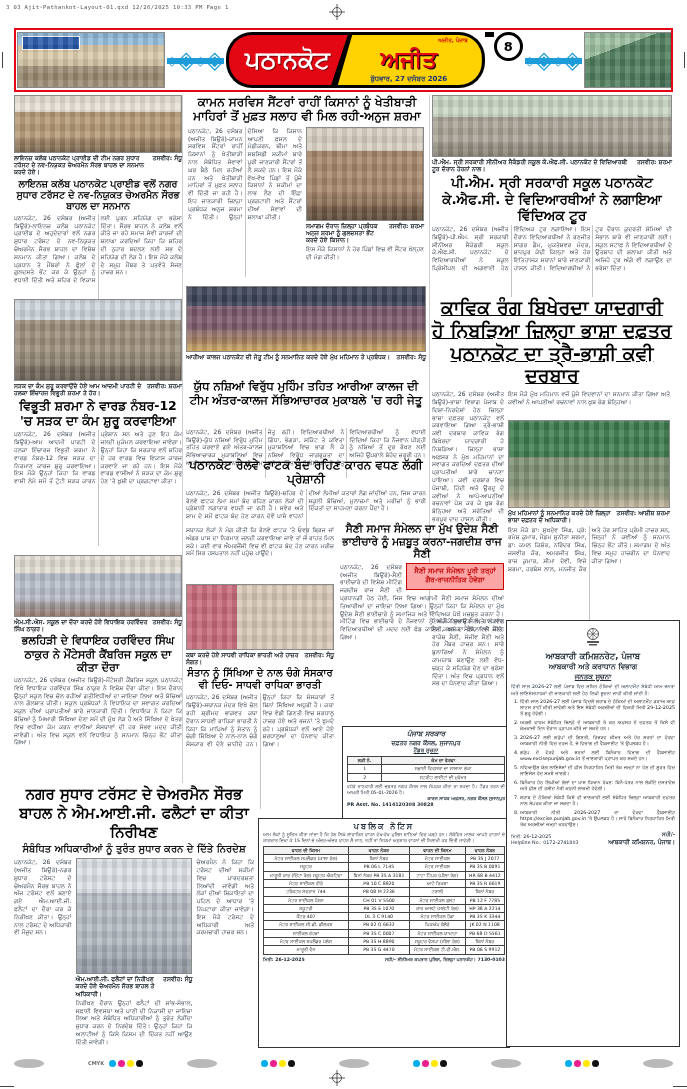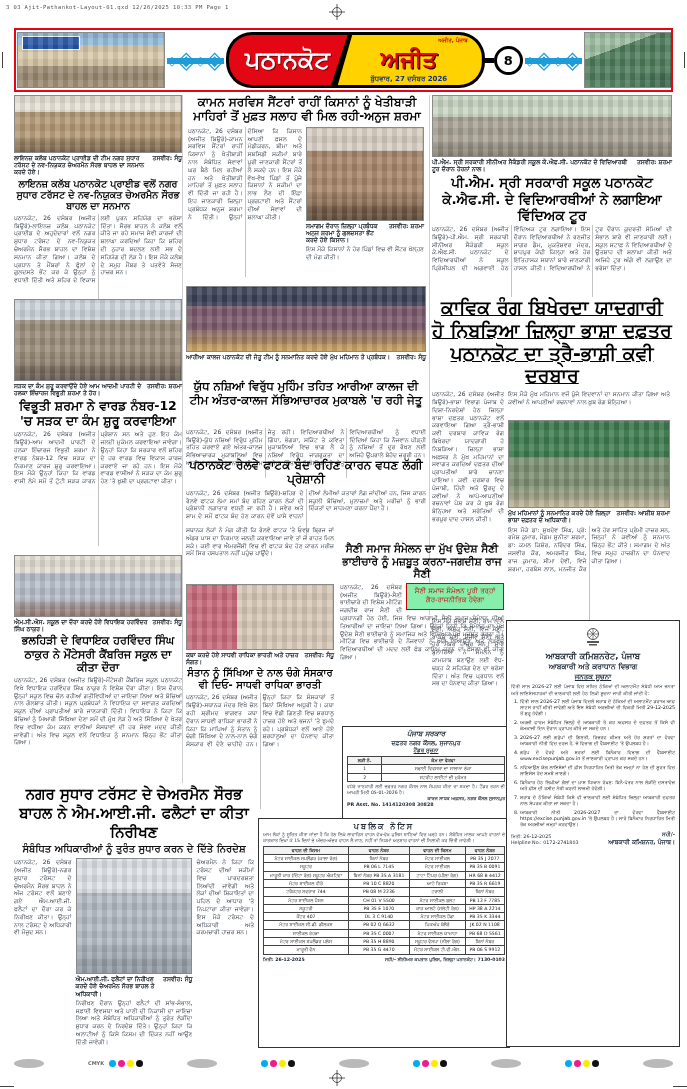--- a/index.html
+++ b/index.html
@@ -41,21 +41,21 @@
   .ph-kavi{background:linear-gradient(180deg,#3f7d4f 0 42%,#7d8f72 42% 75%,#c2b49a);}
   .ph-sadhvi{background:linear-gradient(90deg,#c96a7a 0 34%,#d8c9b8 34%);}
   .ph-mig{background:linear-gradient(180deg,#dfe3e8 0 30%,#b6bcc4 30% 70%,#8e959e);}
   
   .hl{font-weight:bold;color:#000;text-align:center;line-height:1.2;}
   .bt{font-size:6px;line-height:1.3;text-align:justify;overflow:hidden;color:#28323f;}
   .cols2{column-count:2;column-gap:5px;column-rule:.5px solid #c4c4c4;}
   .cols3{column-count:3;column-gap:5px;column-rule:.5px solid #c4c4c4;}
   .cap{font-size:6px;font-weight:bold;line-height:1.2;display:flex;justify-content:space-between;gap:4px;color:#10181f;margin:1px 0 2px;}
   .cap .credit{white-space:nowrap;}
-  .hbox{float:right;width:92px;background:#86efac;border:1.5px solid #cc0000;color:#c00000;font-weight:normal;
+  .hbox{float:right;width:92px;background:#fca5a5;border:1.5px solid #cc0000;color:#c00000;font-weight:bold;
         text-align:center;font-size:7px;line-height:1.35;padding:3px 2px;margin:0 0 3px 4px;}
   
   .notice{border:1.2px solid #333;background:#fff;padding:3px 4px;font-size:5px;line-height:1.3;overflow:hidden;}
   .notice .nt-center{text-align:center;font-weight:bold;}
   table.mini{width:100%;border-collapse:collapse;margin:2px 0;}
   table.mini th,table.mini td{border:.6px solid #444;font-size:4.6px;padding:1px;text-align:center;line-height:1.15;color:#222;}
   table.mini th{font-weight:bold;background:#f2f2f2;}
   .excise ol{margin:2px 0 2px 9px;padding:0;}
   .excise li{font-size:4.8px;text-align:justify;line-height:1.3;margin-bottom:2.5px;color:#222;}
   
@@ -90,21 +90,21 @@
 <div class="abs masthead" style="left:14px;top:28px;width:655px;height:60px;">
   <div class="ph ph-station" style="width:146px;height:54px;flex:none;margin-left:1px;">
     <div style="position:absolute;left:4px;top:3px;width:56px;height:12px;background:#2457a8;border:1px solid #fff;"></div>
   </div>
   <div class="diamonds">
     <span style="font-size:13px;">◇</span>
       <span style="font-size:24px;">◈</span>
       <span style="font-size:13px;">◇</span>
       <span style="font-size:24px;">◈</span>
   </div>
-  <div style="flex:none;display:flex;align-items:center;">
+  <div style="flex:none;display:flex;align-items:flex-start;">
     <div class="pill">
       <div class="pill-red">
         <span>ਪਠਾਨਕੋਟ</span>
       </div>
       <div class="pill-yellow">
         <span class="ed-label">ਅਜੀਤ, ਪੰਜਾਬ</span>
         <span class="paper-name">ਅਜੀਤ</span>
         <span class="date-line">ਬੁੱਧਵਾਰ, 27 ਦਸੰਬਰ 2026</span>
       </div>
     </div>
@@ -194,21 +194,21 @@
   <div class="hl" style="font-size:11.5px;margin:20px 0;">ਯੁੱਧ ਨਸ਼ਿਆਂ ਵਿਰੁੱਧ ਮੁਹਿੰਮ ਤਹਿਤ ਆਰੀਆ ਕਾਲਜ ਦੀ ਟੀਮ ਅੰਤਰ-ਕਾਲਜ ਸੱਭਿਆਚਾਰਕ ਮੁਕਾਬਲੇ 'ਚ ਰਹੀ ਜੇਤੂ</div>
   <div class="bt cols3" style="height:50px;">ਪਠਾਨਕੋਟ, 26 ਦਸੰਬਰ (ਅਜੀਤ ਬਿਊਰੋ)-ਯੁੱਧ ਨਸ਼ਿਆਂ ਵਿਰੁੱਧ ਮੁਹਿੰਮ ਤਹਿਤ ਕਰਵਾਏ ਗਏ ਅੰਤਰ-ਕਾਲਜ ਸੱਭਿਆਚਾਰਕ ਮੁਕਾਬਲਿਆਂ ਵਿਚ ਆਰੀਆ ਕਾਲਜ ਪਠਾਨਕੋਟ ਦੀ ਟੀਮ ਜੇਤੂ ਰਹੀ। ਵਿਦਿਆਰਥੀਆਂ ਨੇ ਗਿੱਧਾ, ਭੰਗੜਾ, ਸਕਿੱਟ ਤੇ ਕਵਿਤਾ ਮੁਕਾਬਲਿਆਂ ਵਿਚ ਭਾਗ ਲੈ ਕੇ ਨਸ਼ਿਆਂ ਵਿਰੁੱਧ ਜਾਗਰੂਕਤਾ ਦਾ ਸੁਨੇਹਾ ਦਿੱਤਾ। ਪ੍ਰਿੰਸੀਪਲ ਨੇ ਜੇਤੂ ਵਿਦਿਆਰਥੀਆਂ ਨੂੰ ਵਧਾਈ ਦਿੰਦਿਆਂ ਕਿਹਾ ਕਿ ਨੌਜਵਾਨ ਪੀੜ੍ਹੀ ਨੂੰ ਨਸ਼ਿਆਂ ਤੋਂ ਦੂਰ ਰੱਖਣ ਲਈ ਅਜਿਹੇ ਉਪਰਾਲੇ ਬੇਹੱਦ ਜ਼ਰੂਰੀ ਹਨ।</div>
 </div>
 
 <div class="abs" style="left:186px;top:458px;width:240px;">
   <div class="hl" style="font-size:12px;">ਪਠਾਨਕੋਟ ਰੇਲਵੇ ਫਾਟਕ ਬੰਦ ਰਹਿਣ ਕਾਰਨ ਵਧਣ ਲੱਗੀ ਪ੍ਰੇਸ਼ਾਨੀ</div>
   <div class="bt cols2" style="height:50px;margin-top:2px;">ਪਠਾਨਕੋਟ, 26 ਦਸੰਬਰ (ਅਜੀਤ ਬਿਊਰੋ)-ਸ਼ਹਿਰ ਦੇ ਰੇਲਵੇ ਫਾਟਕ ਲੰਮਾ ਸਮਾਂ ਬੰਦ ਰਹਿਣ ਕਾਰਨ ਲੋਕਾਂ ਦੀ ਪ੍ਰੇਸ਼ਾਨੀ ਲਗਾਤਾਰ ਵਧਦੀ ਜਾ ਰਹੀ ਹੈ। ਸਵੇਰ ਅਤੇ ਸ਼ਾਮ ਦੇ ਸਮੇਂ ਫਾਟਕ ਬੰਦ ਹੋਣ ਕਾਰਨ ਦੋਵੇਂ ਪਾਸੇ ਵਾਹਨਾਂ ਦੀਆਂ ਲੰਮੀਆਂ ਕਤਾਰਾਂ ਲੱਗ ਜਾਂਦੀਆਂ ਹਨ, ਜਿਸ ਕਾਰਨ ਸਕੂਲੀ ਬੱਚਿਆਂ, ਮੁਲਾਜ਼ਮਾਂ ਅਤੇ ਮਰੀਜ਼ਾਂ ਨੂੰ ਭਾਰੀ ਦਿੱਕਤਾਂ ਦਾ ਸਾਹਮਣਾ ਕਰਨਾ ਪੈਂਦਾ ਹੈ।</div>
 </div>
 <div class="abs bt" style="left:186px;top:526px;width:148px;height:56px;">ਸਥਾਨਕ ਲੋਕਾਂ ਨੇ ਮੰਗ ਕੀਤੀ ਕਿ ਰੇਲਵੇ ਫਾਟਕ 'ਤੇ ਓਵਰ ਬ੍ਰਿਜ ਜਾਂ ਅੰਡਰ ਪਾਸ ਦਾ ਨਿਰਮਾਣ ਜਲਦੀ ਕਰਵਾਇਆ ਜਾਵੇ ਤਾਂ ਜੋ ਰਾਹਤ ਮਿਲ ਸਕੇ। ਕਈ ਵਾਰ ਐਮਰਜੈਂਸੀ ਵਿਚ ਵੀ ਫਾਟਕ ਬੰਦ ਹੋਣ ਕਾਰਨ ਮਰੀਜ਼ ਸਮੇਂ ਸਿਰ ਹਸਪਤਾਲ ਨਹੀਂ ਪਹੁੰਚ ਪਾਉਂਦੇ।</div>
 
-<div class="abs" style="left:340px;top:522px;width:164px;margin-top:20px;">
+<div class="abs" style="left:340px;top:522px;width:164px;">
   <div class="hl" style="font-size:10.5px;">ਸੈਣੀ ਸਮਾਜ ਸੰਮੇਲਨ ਦਾ ਮੁੱਖ ਉਦੇਸ਼ ਸੈਣੀ ਭਾਈਚਾਰੇ ਨੂੰ ਮਜ਼ਬੂਤ ਕਰਨਾ-ਜਗਦੀਸ਼ ਰਾਜ ਸੈਣੀ</div>
   <div class="bt" style="height:160px;margin-top:3px;">
     <span class="hbox">ਸੈਣੀ ਸਮਾਜ ਸੰਮੇਲਨ ਪੂਰੀ ਤਰ੍ਹਾਂ ਗੈਰ-ਰਾਜਨੀਤਿਕ ਹੋਵੇਗਾ</span>
     <span>ਪਠਾਨਕੋਟ, 26 ਦਸੰਬਰ (ਅਜੀਤ ਬਿਊਰੋ)-ਸੈਣੀ ਭਾਈਚਾਰੇ ਦੀ ਵਿਸ਼ੇਸ਼ ਮੀਟਿੰਗ ਜਗਦੀਸ਼ ਰਾਜ ਸੈਣੀ ਦੀ ਪ੍ਰਧਾਨਗੀ ਹੇਠ ਹੋਈ, ਜਿਸ ਵਿਚ ਆਗਾਮੀ ਸੈਣੀ ਸਮਾਜ ਸੰਮੇਲਨ ਦੀਆਂ ਤਿਆਰੀਆਂ ਦਾ ਜਾਇਜ਼ਾ ਲਿਆ ਗਿਆ। ਉਨ੍ਹਾਂ ਕਿਹਾ ਕਿ ਸੰਮੇਲਨ ਦਾ ਮੁੱਖ ਉਦੇਸ਼ ਸੈਣੀ ਭਾਈਚਾਰੇ ਨੂੰ ਸਮਾਜਿਕ ਅਤੇ ਵਿੱਦਿਅਕ ਪੱਖੋਂ ਮਜ਼ਬੂਤ ਕਰਨਾ ਹੈ। ਮੀਟਿੰਗ ਵਿਚ ਭਾਈਚਾਰੇ ਦੇ ਨੌਜਵਾਨਾਂ ਨੂੰ ਅੱਗੇ ਲਿਆਉਣ ਅਤੇ ਲੋੜਵੰਦ ਵਿਦਿਆਰਥੀਆਂ ਦੀ ਮਦਦ ਲਈ ਫੰਡ ਕਾਇਮ ਕਰਨ ਦਾ ਫ਼ੈਸਲਾ ਵੀ ਕੀਤਾ ਗਿਆ।</span>
   </div>
 </div>
 <div class="abs bt" style="left:432px;top:617px;width:72px;height:196px;">ਇਸ ਮੌਕੇ ਸੁਭਾਸ਼ ਸੈਣੀ, ਰਾਮ ਲਾਲ ਸੈਣੀ, ਅਸ਼ੋਕ ਸੈਣੀ, ਵਿਜੇ ਸੈਣੀ, ਰਾਕੇਸ਼ ਸੈਣੀ, ਸੰਜੀਵ ਸੈਣੀ ਅਤੇ ਹੋਰ ਮੈਂਬਰ ਹਾਜ਼ਰ ਸਨ। ਸਾਰੇ ਬੁਲਾਰਿਆਂ ਨੇ ਸੰਮੇਲਨ ਨੂੰ ਕਾਮਯਾਬ ਬਣਾਉਣ ਲਈ ਵੱਧ-ਚੜ੍ਹ ਕੇ ਸਹਿਯੋਗ ਦੇਣ ਦਾ ਭਰੋਸਾ ਦਿੱਤਾ। ਅੰਤ ਵਿਚ ਪ੍ਰਧਾਨ ਵਲੋਂ ਸਭ ਦਾ ਧੰਨਵਾਦ ਕੀਤਾ ਗਿਆ।</div>
 
 <div class="abs" style="left:186px;top:584px;width:148px;">
   <div class="ph ph-sadhvi" style="height:64px;"></div>

